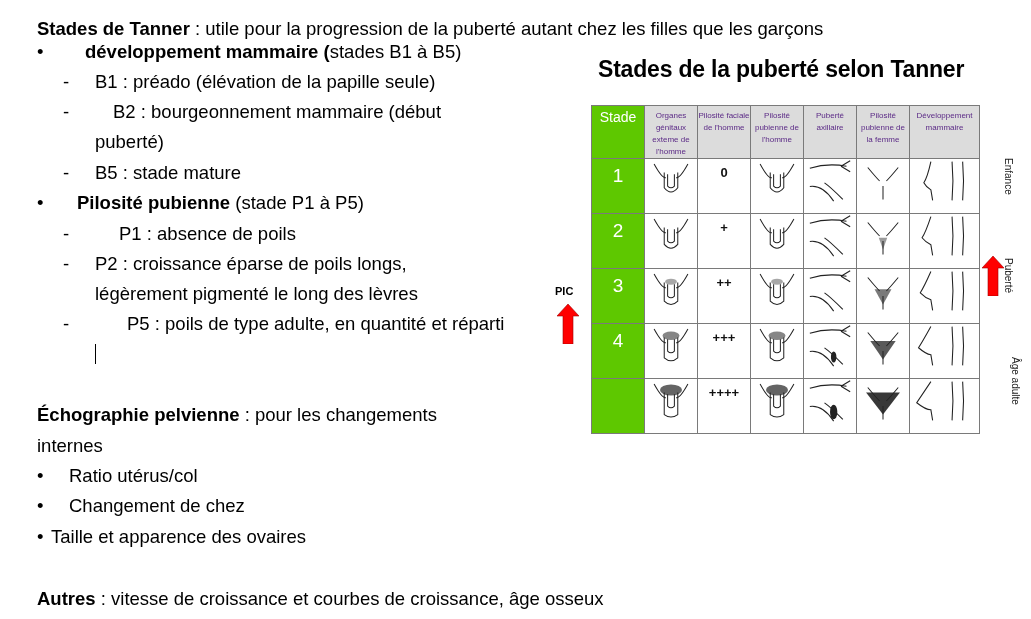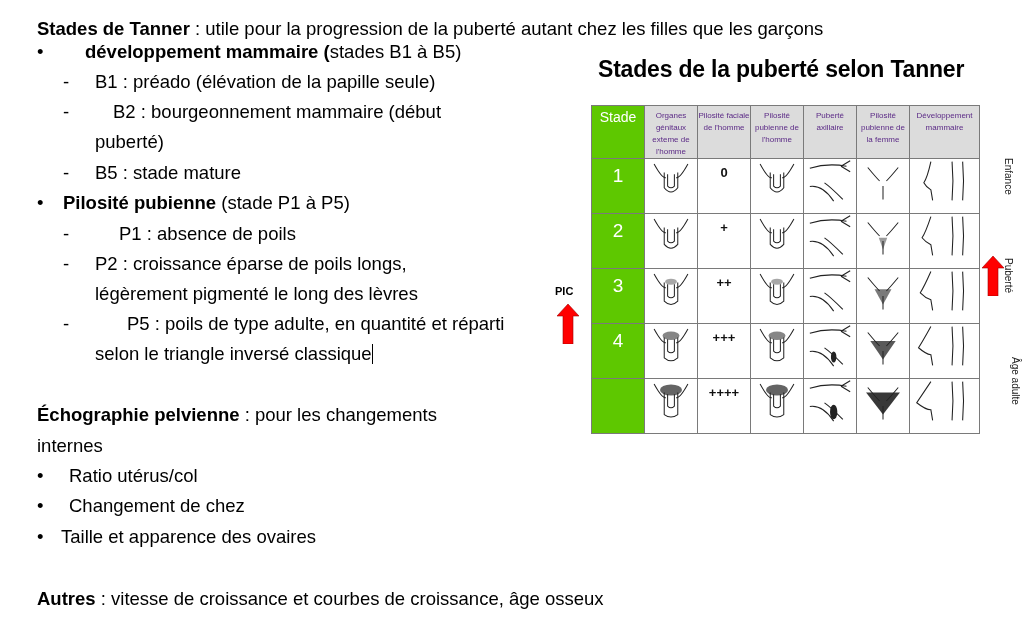--- a/index.html
+++ b/index.html
@@ -50,54 +50,54 @@
     <span style="margin-left:76px">B2 : bourgeonnement mammaire (début</span>
   </div>
   <div class="line" style="top:127px;left:58px">puberté)</div>
   <div class="line" style="top:158px;left:0;width:500px">
     <span class="dash">-</span>
     <span style="margin-left:58px">B5 : stade mature</span>
   </div>
 
   <div class="line" style="top:188px;left:0;width:500px">
     <span class="bullet">•</span>
-    <span style="margin-left:26px" class="b">Pilosité pubienne</span><span> (stade P1 à P5)</span>
+    <span style="margin-left:40px" class="b">Pilosité pubienne</span><span> (stade P1 à P5)</span>
   </div>
   <div class="line" style="top:219px;left:0;width:500px">
     <span class="dash">-</span>
     <span style="margin-left:82px">P1 : absence de poils</span>
   </div>
   <div class="line" style="top:249px;left:0;width:500px">
     <span class="dash">-</span>
     <span style="margin-left:58px">P2 : croissance éparse de poils longs,</span>
   </div>
   <div class="line" style="top:279px;left:58px">légèrement pigmenté le long des lèvres</div>
   <div class="line" style="top:309px;left:0;width:500px">
     <span class="dash">-</span>
     <span style="margin-left:90px">P5 : poils de type adulte, en quantité et réparti</span>
   </div>
   <div class="line" style="top:339px;left:58px">
-    <span>selon le triangle inversé classique</span><span class="caret"></span>
+    <span class="caret"></span>
   </div>
 
   <div class="line" style="top:400px;left:0">
     <span class="b">Échographie pelvienne</span><span> : pour les changements</span>
   </div>
   <div class="line" style="top:431px;left:0">internes</div>
   <div class="line" style="top:461px;left:0;width:500px">
     <span class="bullet">•</span>
     <span style="margin-left:32px">Ratio utérus/col</span>
   </div>
   <div class="line" style="top:491px;left:0;width:500px">
     <span class="bullet">•</span>
     <span style="margin-left:32px">Changement de chez</span>
   </div>
   <div class="line" style="top:522px;left:0;width:500px">
     <span class="bullet">•</span>
-    <span style="margin-left:24px">Taille et apparence des ovaires</span>
+    <span style="margin-left:14px">Taille et apparence des ovaires</span>
   </div>
 
   <div class="line" style="top:584px;left:0">
     <span class="b">Autres</span><span> : vitesse de croissance et courbes de croissance, âge osseux</span>
   </div>
 </div>
 
 <div class="fig-title">Stades de la puberté selon Tanner</div>
 
 <table class="tanner">

